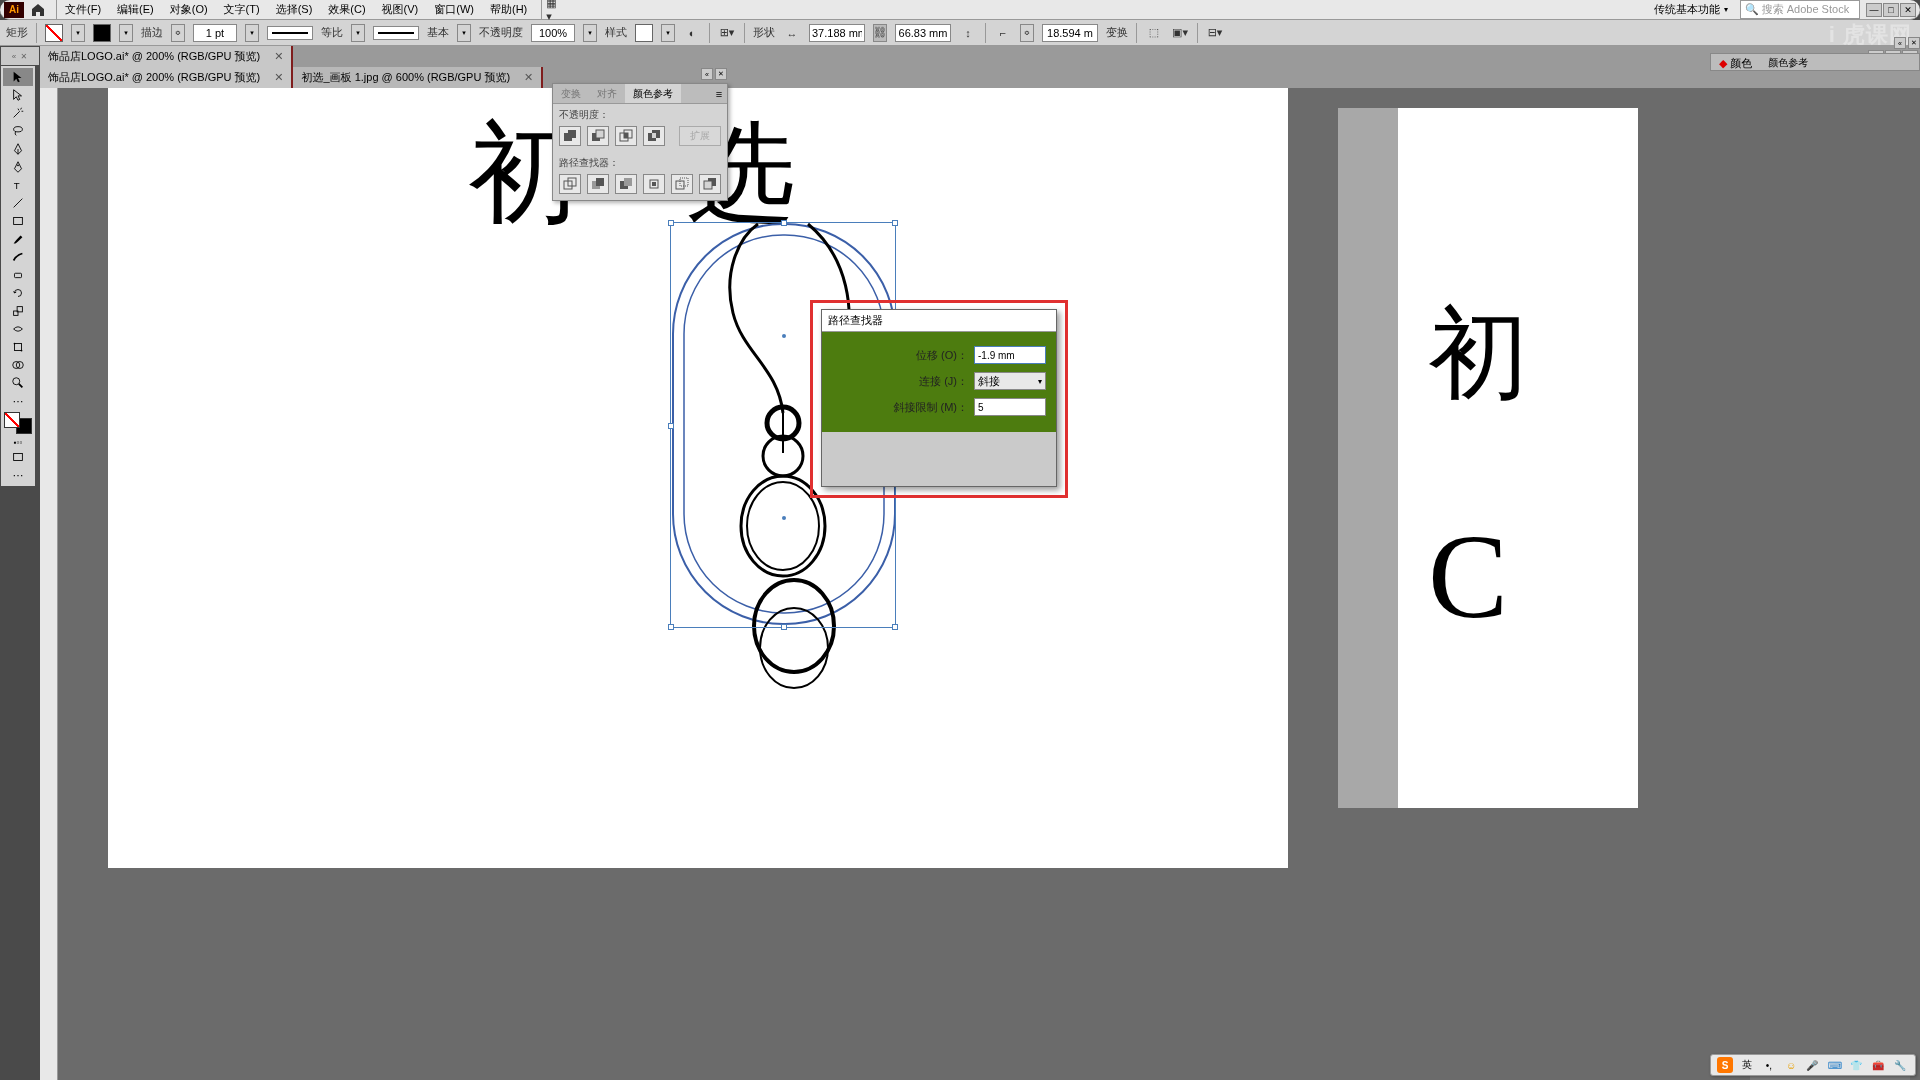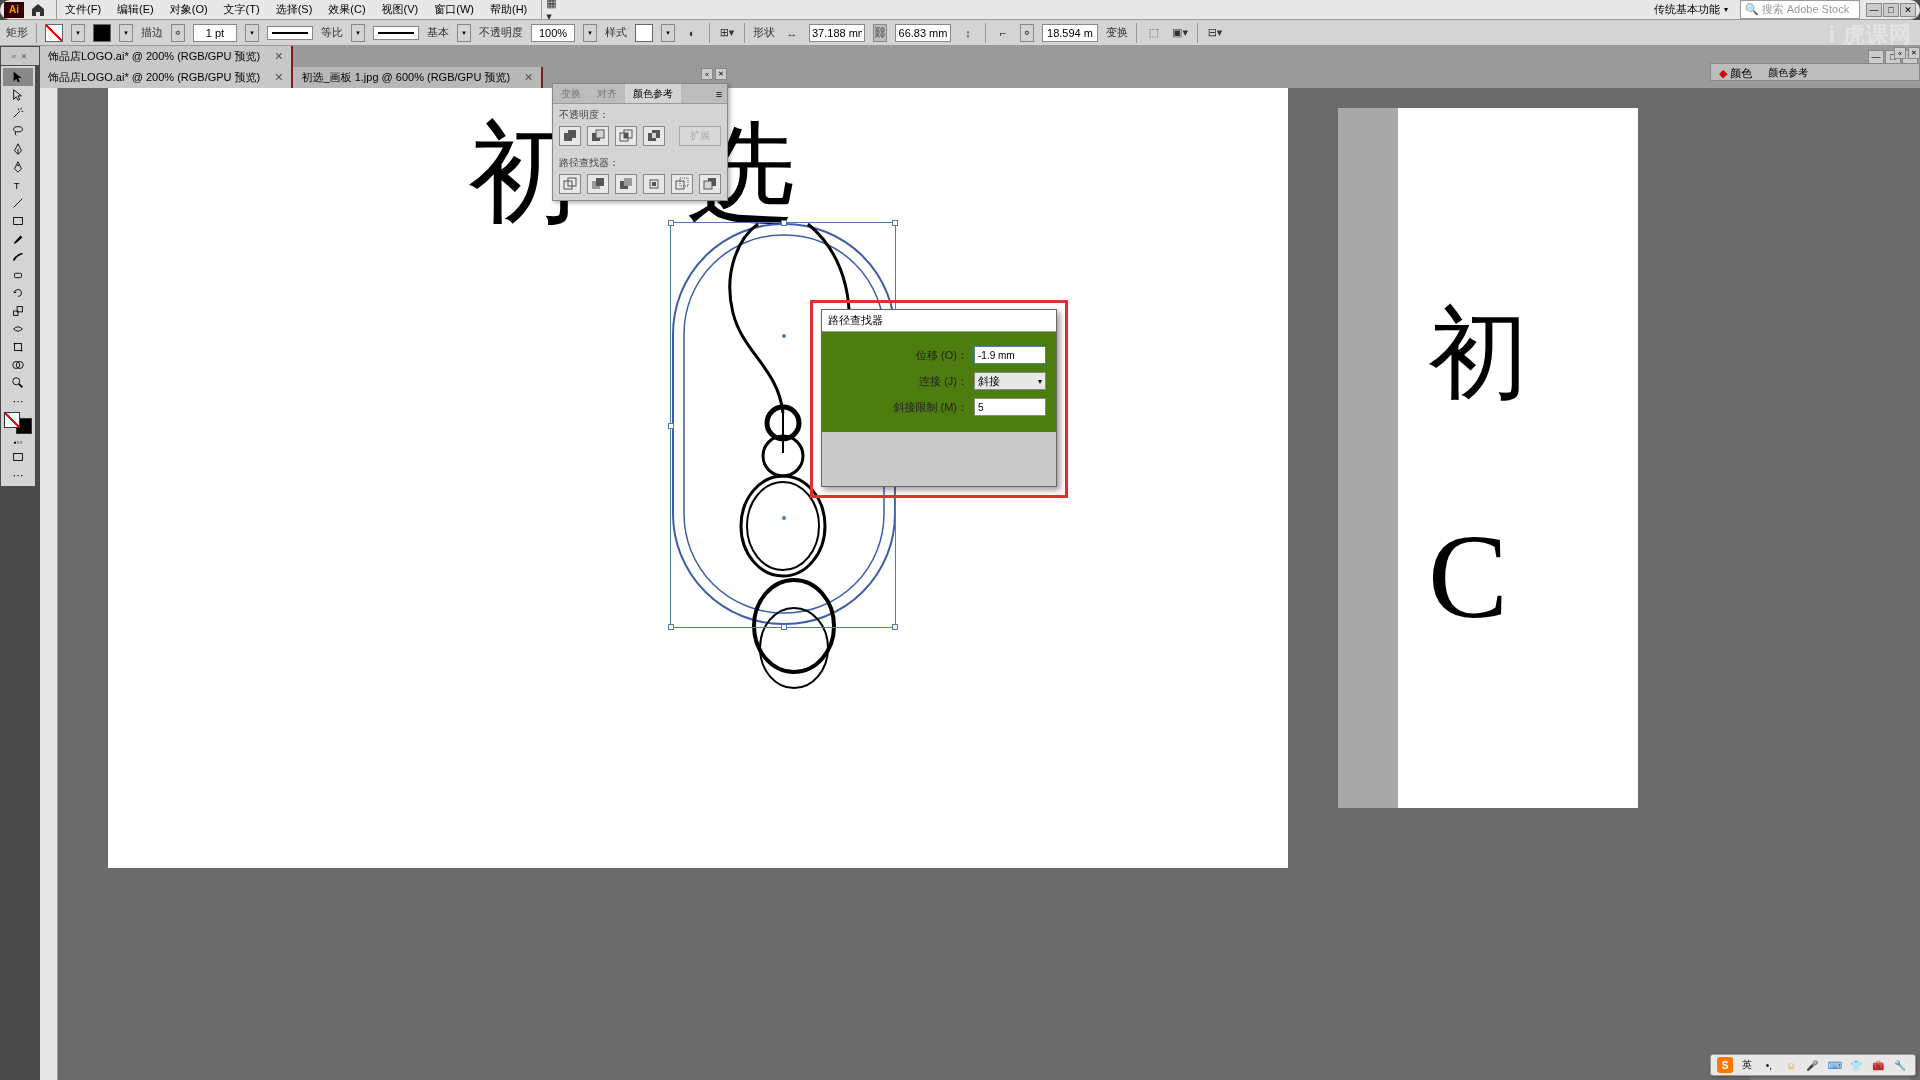--- a/index.html
+++ b/index.html
@@ -93,21 +93,21 @@
 .dlg-label { text-align: right; color: #222; }
 .dlg-input { width: 72px; height: 18px; background: #fff; border: 1px solid #4a7ebb; padding: 0 3px; font-size: 10px; }
 .dlg-input.plain { border: 1px solid #888; }
 .dlg-select { width: 72px; height: 18px; background: #e8e8e8; border: 1px solid #888; display: flex; align-items: center; padding: 0 3px; font-size: 10px; justify-content: space-between; }
 .dlg-buttons { display: flex; align-items: center; gap: 8px; padding: 6px 10px; }
 .dlg-check { display: flex; align-items: center; gap: 4px; }
 .dlg-check input { width: 12px; height: 12px; }
 .dlg-btn { width: 68px; height: 20px; background: #e4e4e4; border: 1px solid #666; border-radius: 10px; display: flex; align-items: center; justify-content: center; cursor: pointer; font-size: 11px; }
 
 
-.right-dock { position: absolute; right: 0; top: 63px; width: 210px; height: 32px; z-index: 40; }
+.right-dock { position: absolute; right: 0; top: 53px; width: 210px; height: 32px; z-index: 40; }
 .rd-tabs { height: 18px; background: #bcbcbc; display: flex; border: 1px solid #888; }
 .rd-tab { padding: 2px 8px; font-size: 10px; }
 .rd-collapse { position: absolute; right: 0; top: -16px; display: flex; gap: 2px; }
 
 
 .watermark { position: absolute; right: 8px; top: 20px; opacity: 0.35; font-size: 22px; font-weight: bold; color: #fff; font-family: Arial; letter-spacing: 1px; z-index: 5; }
 
 
 .ime-bar { position: absolute; right: 4px; bottom: 4px; background: #e8e8e8; border: 1px solid #999; border-radius: 3px; padding: 2px 6px; display: flex; gap: 6px; align-items: center; z-index: 70; box-shadow: 1px 1px 3px rgba(0,0,0,0.3); }
 .ime-icon { width: 16px; height: 16px; border-radius: 3px; display: flex; align-items: center; justify-content: center; font-size: 10px; }

